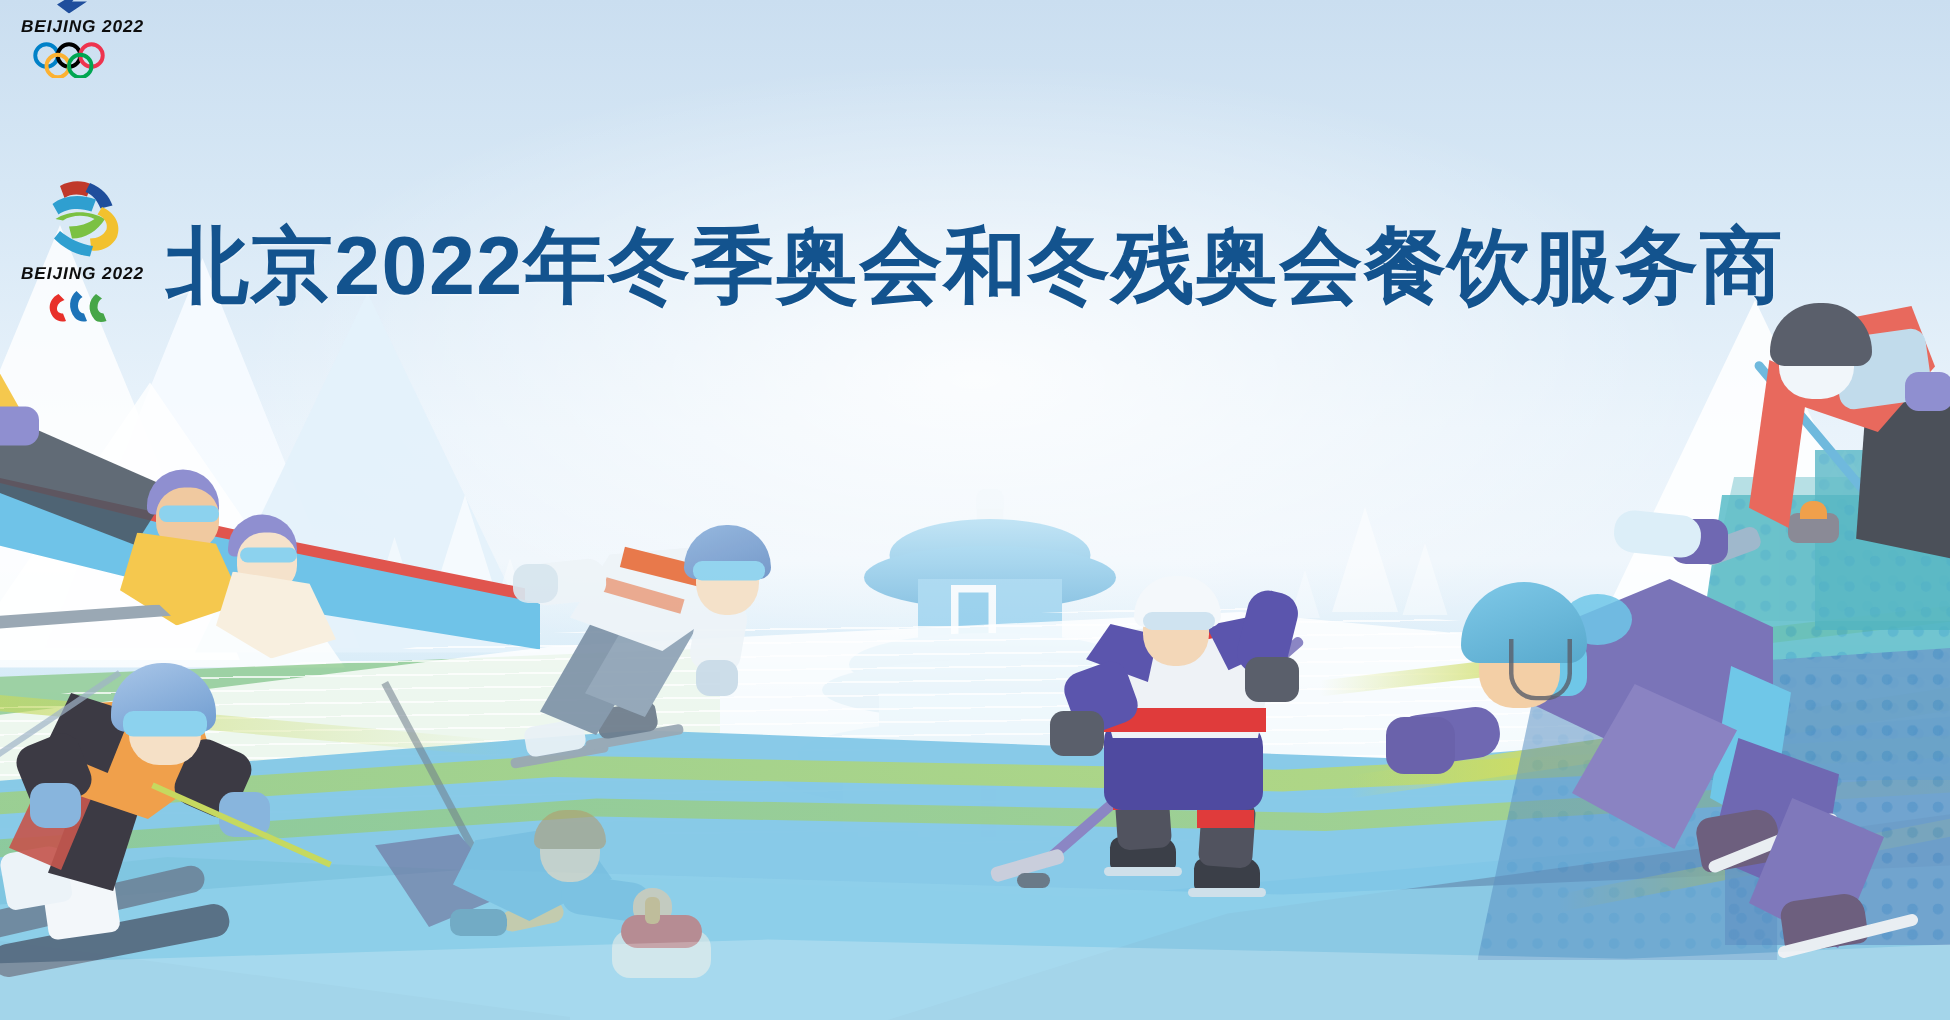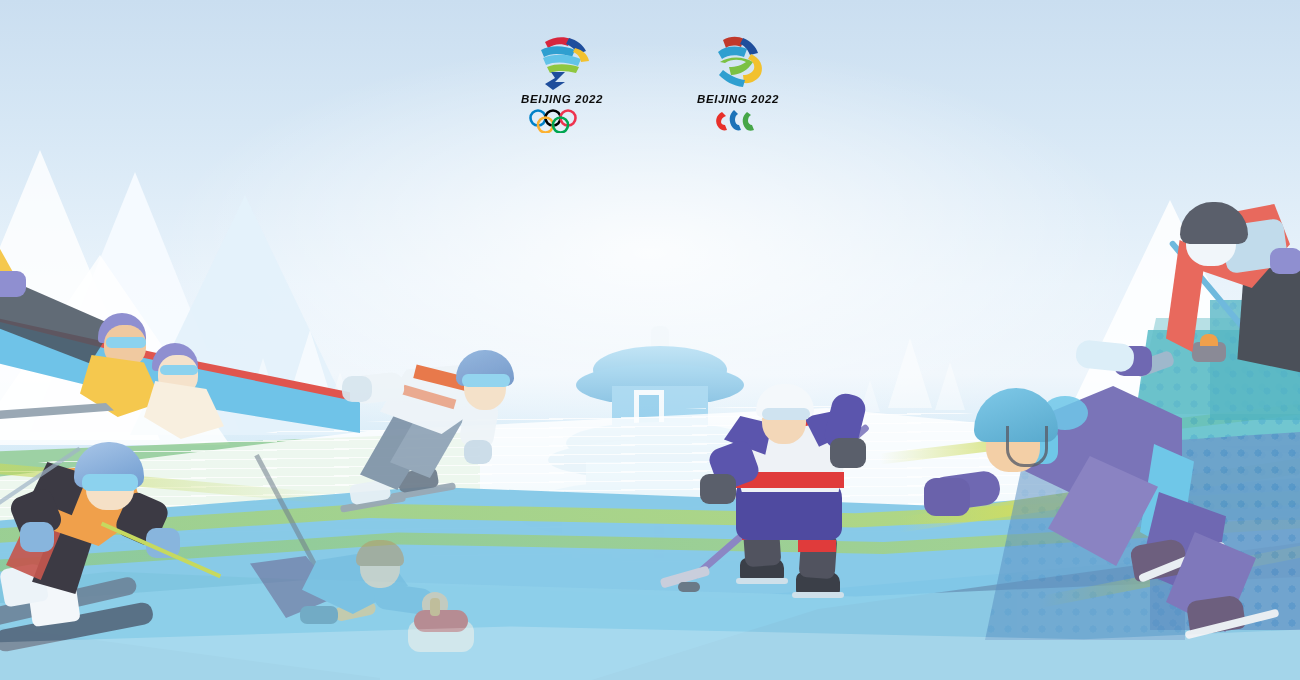--- a/index.html
+++ b/index.html
@@ -5,21 +5,21 @@
 <style>
   html,body{margin:0;padding:0;background:#ffffff;}
   body{font-family:"Liberation Sans","DejaVu Sans",sans-serif;}
 
   #banner{
     position:relative;
     width:1300px;height:680px;
     overflow:hidden;
     background:linear-gradient(180deg,#cadef0 0%,#d6e7f5 18%,#e9f3fb 42%,#eff6fc 55%,#cfe8f6 70%,#9ed6ef 85%,#85cbe8 100%);
   }
-  #banner > *{position:absolute;}
+  #banner > *{position:absolute;flex-direction:column;}
 
   
   .sky-glow{left:0;top:0;width:1300px;height:420px;
     background:radial-gradient(ellipse 700px 300px at 50% 60%, rgba(255,255,255,.85) 0%, rgba(255,255,255,0) 70%);}
 
   
   .pine{width:0;height:0;border-left:22px solid transparent;border-right:22px solid transparent;
         border-bottom:70px solid rgba(255,255,255,.62);}
   .pine.sm{border-left-width:15px;border-right-width:15px;border-bottom-width:48px;}
   .pine.tiny{border-left-width:10px;border-right-width:10px;border-bottom-width:32px;}
@@ -449,14 +449,15 @@
       <div class="rings">
         <svg width="56" height="24" viewBox="0 0 56 24" aria-hidden="true">
           <path d="M12 3 C6 6, 4 13, 9 19 C11 21, 14 22, 17 21 L15 16 C13 16, 11 15, 11 13 C11 10, 13 8, 16 7 Z" fill="#e8302a"></path>
           <path d="M24 1 C19 5, 18 13, 23 19 C25 21, 28 22, 31 21 L29 16 C27 16, 25 14, 25 11 C25 8, 26 6, 28 5 Z" fill="#1d73b8"></path>
           <path d="M37 3 C32 7, 31 14, 36 20 C38 22, 41 22, 44 21 L42 16 C40 16, 38 14, 38 12 C38 9, 39 7, 41 6 Z" fill="#46a648"></path>
         </svg>
       </div>
     </div>
   </div>
 
+  <div id="title">北京2022年冬季奥会和冬残奥会餐饮服务商</div>
 
 </div>
 
 </body></html>

